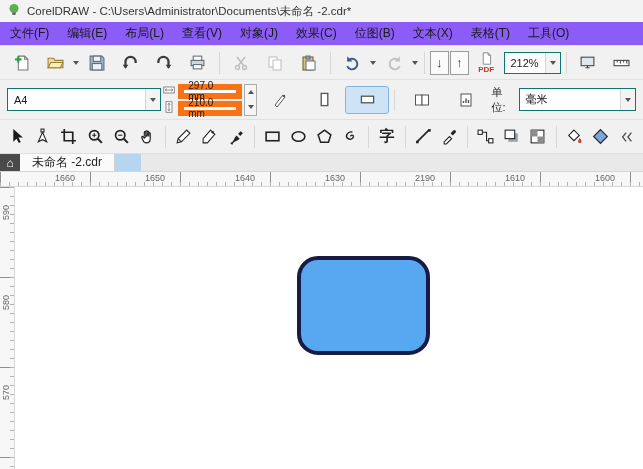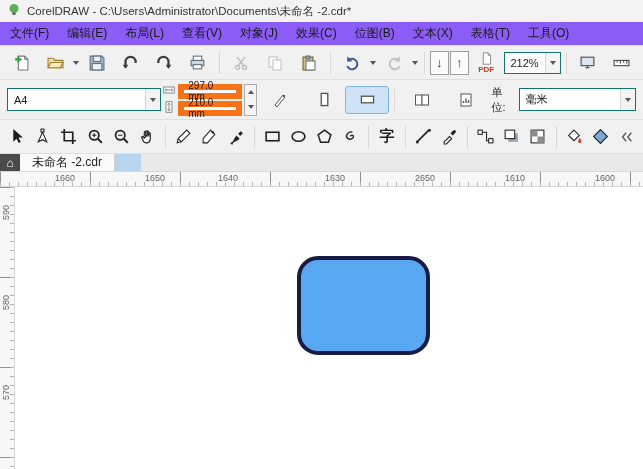--- a/index.html
+++ b/index.html
@@ -435,23 +435,23 @@
     </div>
     <div class="doc-tab">
       <span>未命名 -2.cdr</span>
     </div>
     <div class="tab-accent"></div>
   </div>
 
   <div class="rulerh">
     <span class="hlab" style="left:55px">1660</span>
     <span class="hlab" style="left:145px">1650</span>
-    <span class="hlab" style="left:218px">1640</span>
+    <span class="hlab" style="left:235px">1640</span>
     <span class="hlab" style="left:325px">1630</span>
-    <span class="hlab" style="left:415px">2650</span>
+    <span class="hlab" style="left:415px">2190</span>
     <span class="hlab" style="left:505px">1610</span>
     <span class="hlab" style="left:595px">1600</span>
   </div>
 
   <div class="workspace">
     <div class="rulerv">
       <span class="vlab" style="top:18px">590</span>
       <span class="vlab" style="top:108px">580</span>
       <span class="vlab" style="top:198px">570</span>
     </div>

